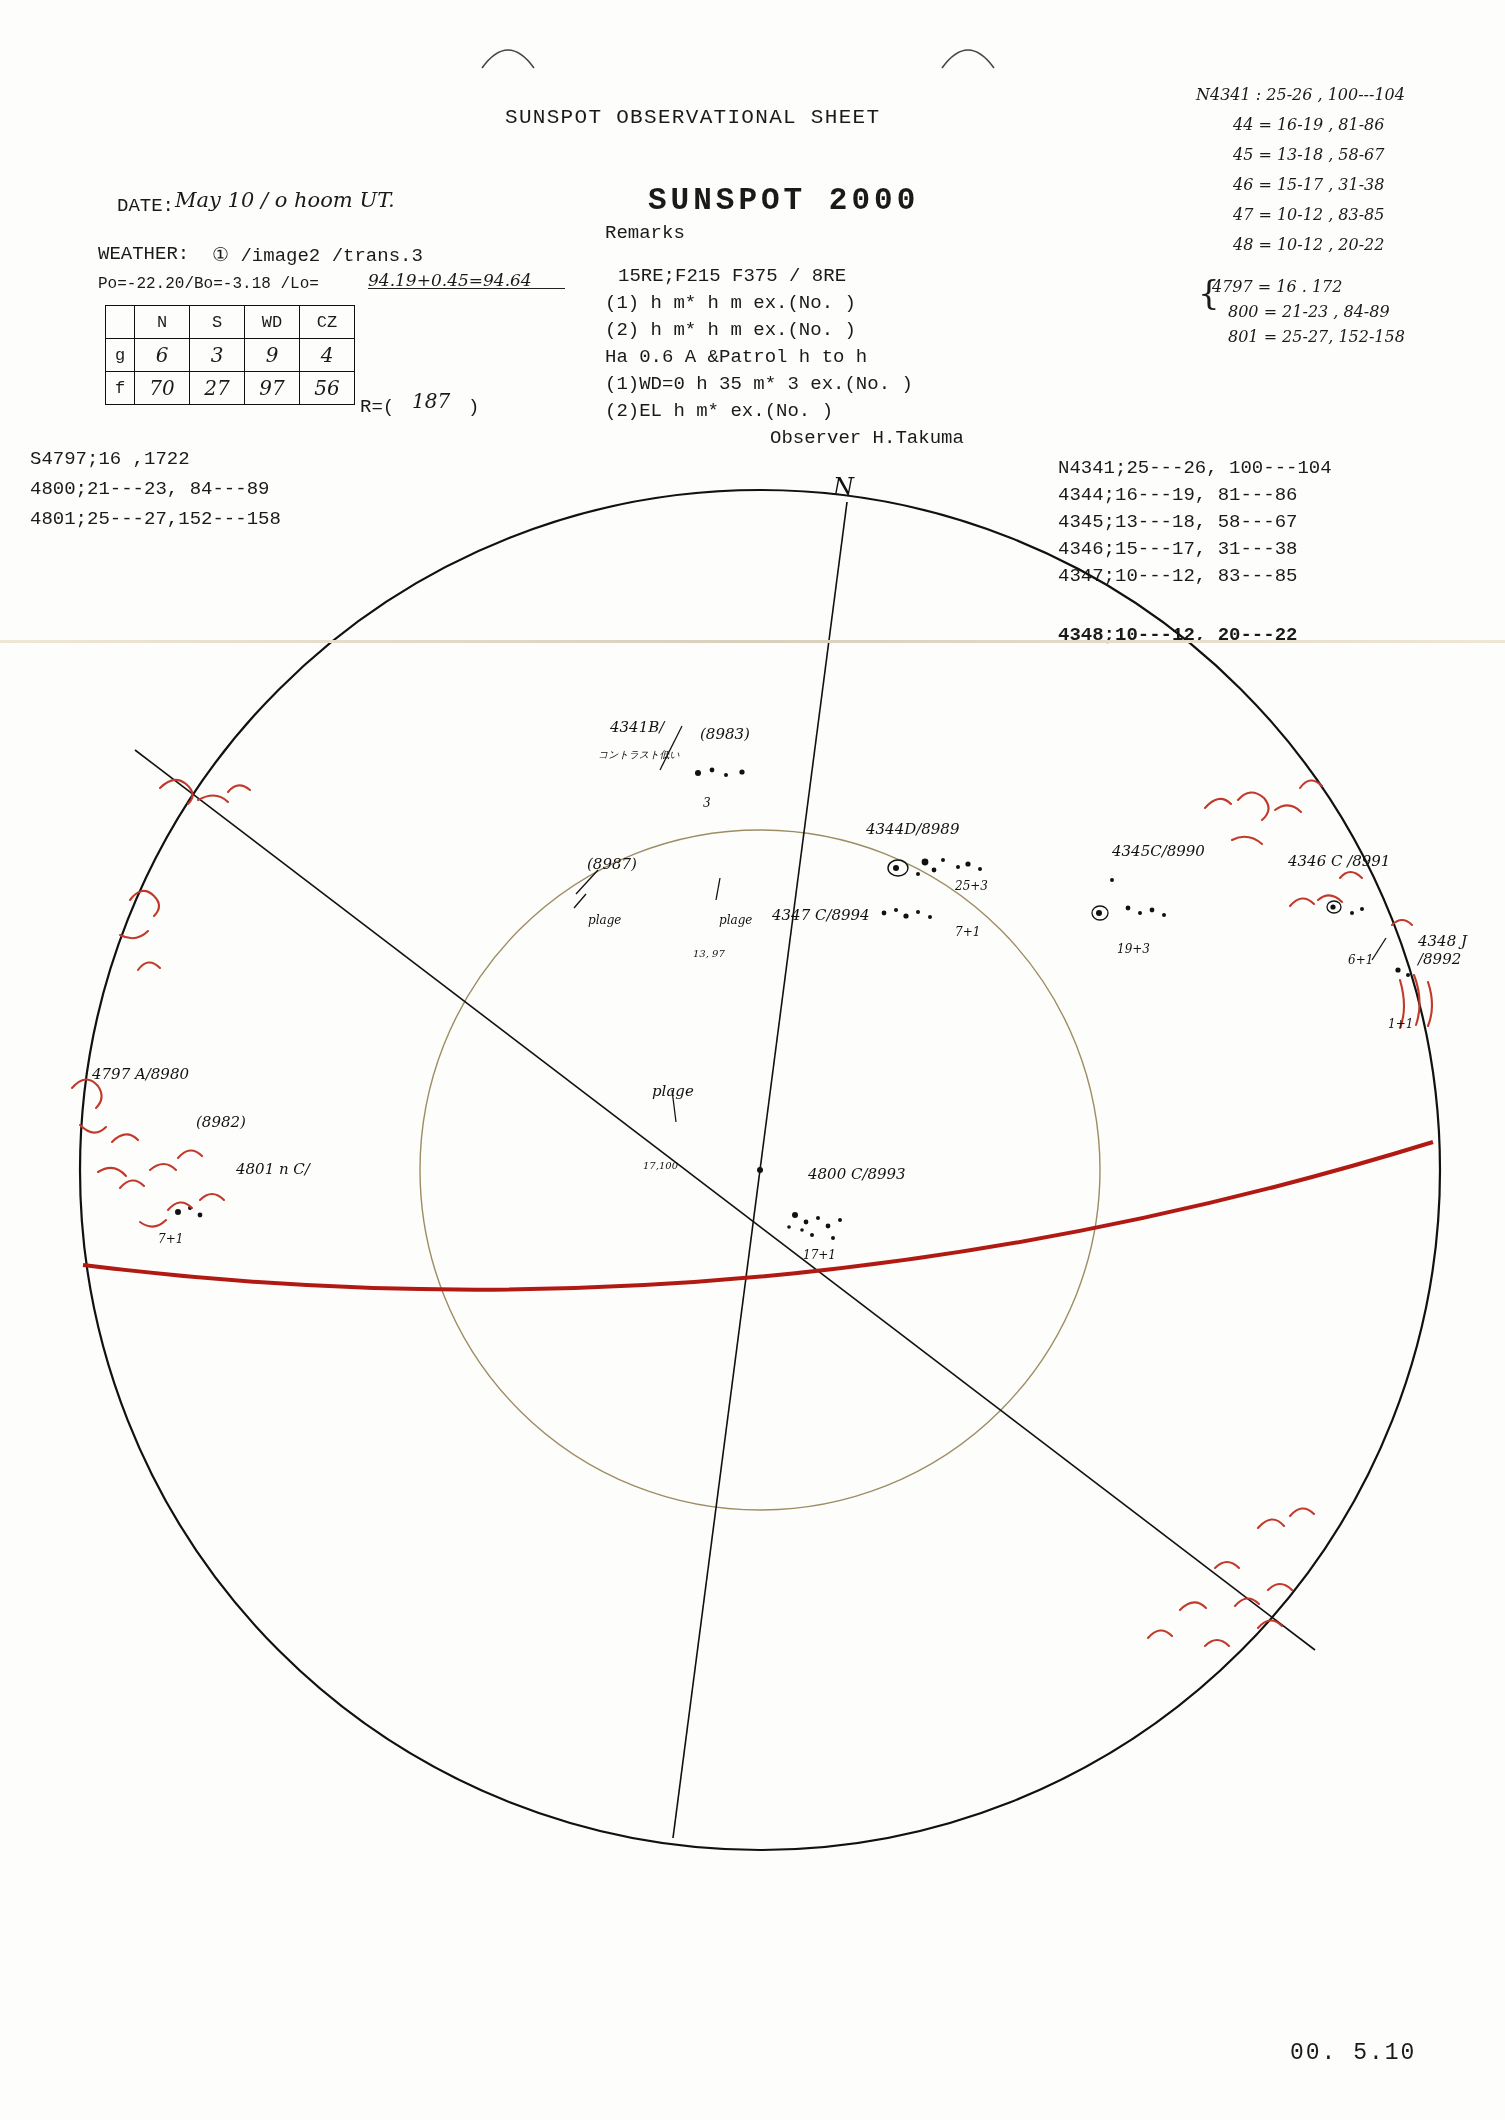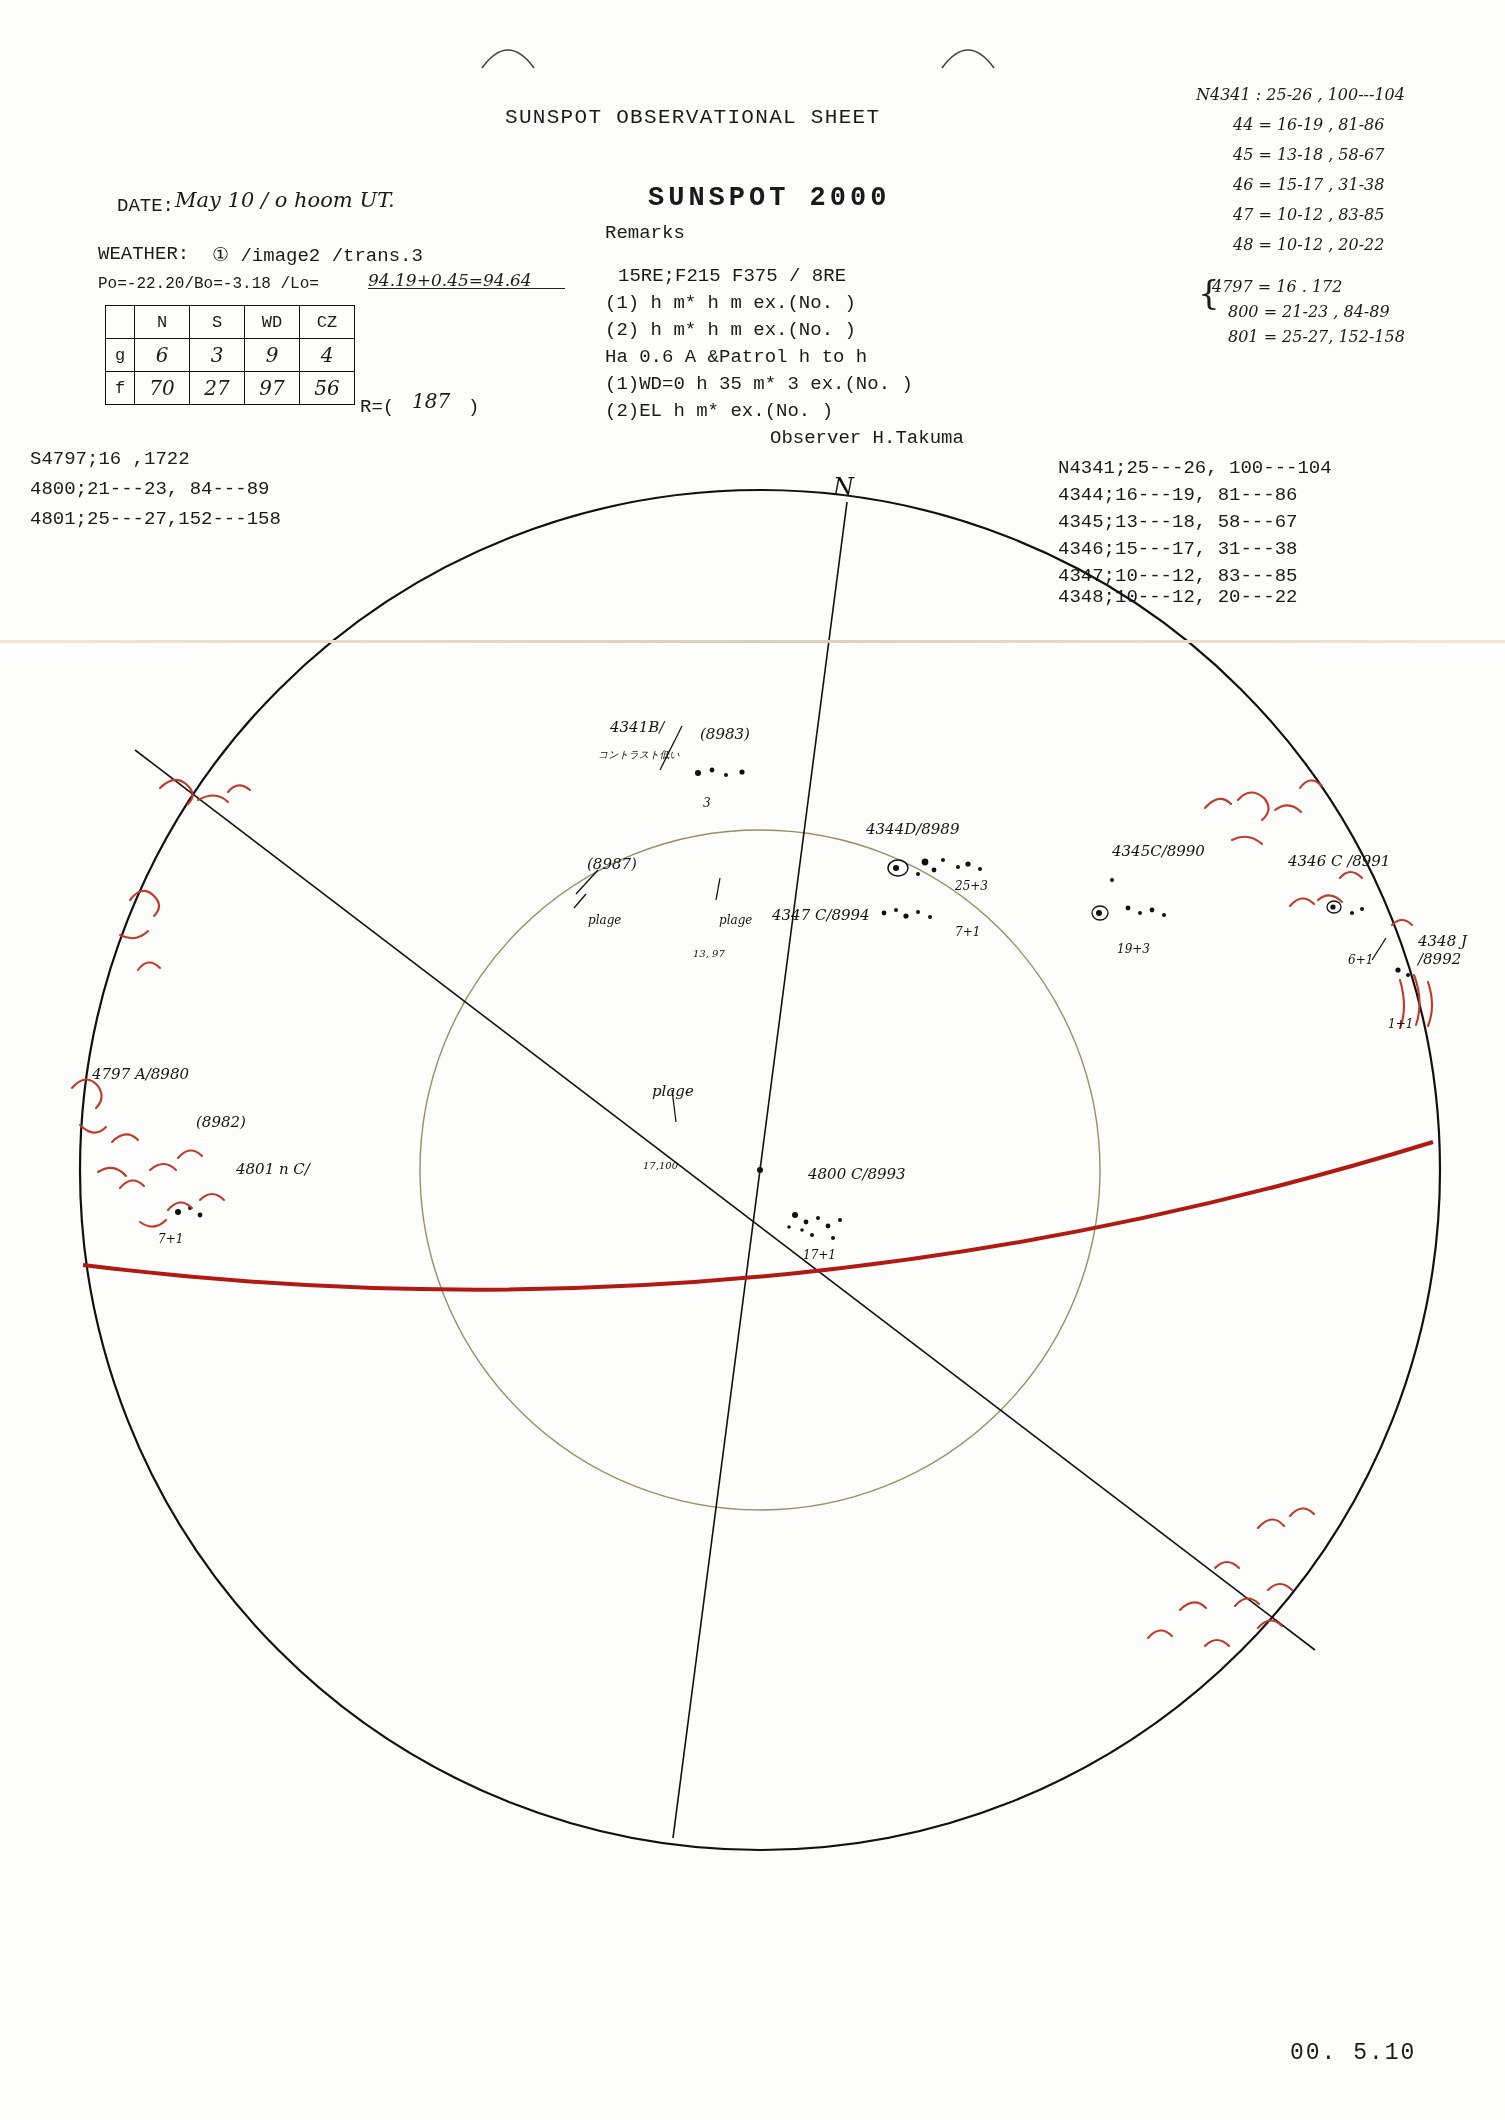--- a/index.html
+++ b/index.html
@@ -7,21 +7,21 @@
     width:1505px;height:2120px;position:relative;
     background:#fdfdfb;
     font-family:"Liberation Mono", monospace;
     color:#1a1a1a;
     overflow:hidden;
   }
   .abs{position:absolute;}
   .hand{font-family:"DejaVu Serif", serif; font-style:italic;}
   .type{font-family:"Liberation Mono", monospace;}
   .t-title{font-size:21px;letter-spacing:1.3px;}
-  .t-sub{font-size:27px;letter-spacing:4px;font-weight:bold;}
+  .t-sub{font-size:31px;letter-spacing:4px;font-weight:bold;}
   .t-norm{font-size:19px;}
   .t-small{font-size:16px;}
 
   
   table.gftab{border-collapse:collapse;}
   table.gftab td{border:1px solid #111;width:52px;height:30px;text-align:center;
      font-family:"Liberation Mono", monospace;font-size:17px;}
   table.gftab td.lab{width:26px;}
   table.gftab td.hand{font-family:"DejaVu Serif",serif;font-style:italic;font-size:20px;}
 
@@ -106,21 +106,21 @@
 <div class="abs hand t-small" style="left:1212px;top:277px;">4797 = 16      . 172</div>
 <div class="abs hand t-small" style="left:1228px;top:302px;">800 = 21-23 , 84-89</div>
 <div class="abs hand t-small" style="left:1228px;top:327px;">801 = 25-27, 152-158</div>
 <div class="abs" style="left:1198px;top:272px;font-size:34px;font-family:'DejaVu Serif',serif;">{</div>
 
 <div class="abs type t-norm" style="left:1058px;top:457px;">N4341;25---26, 100---104</div>
 <div class="abs type t-norm" style="left:1058px;top:484px;">  4344;16---19,  81---86</div>
 <div class="abs type t-norm" style="left:1058px;top:511px;">  4345;13---18,  58---67</div>
 <div class="abs type t-norm" style="left:1058px;top:538px;">  4346;15---17,  31---38</div>
 <div class="abs type t-norm" style="left:1058px;top:565px;">  4347;10---12,  83---85</div>
-<div class="abs type t-norm" style="left:1058px;top:586px;">  4348;10---12,  20---22</div>
+<div class="abs type t-norm" style="left:1058px;top:624px;font-weight:bold;">  4348;10---12,  20---22</div>
 
 <div class="abs" style="left:478px;top:30px;">
   <svg width="60" height="40" viewBox="0 0 60 40">
       <path d="M4 38 Q30 2 56 38" fill="none" stroke="#444" stroke-width="1.6"></path>
     </svg>
 </div>
 <div class="abs" style="left:938px;top:30px;">
   <svg width="60" height="40" viewBox="0 0 60 40">
       <path d="M4 38 Q30 2 56 38" fill="none" stroke="#444" stroke-width="1.6"></path>
     </svg>

